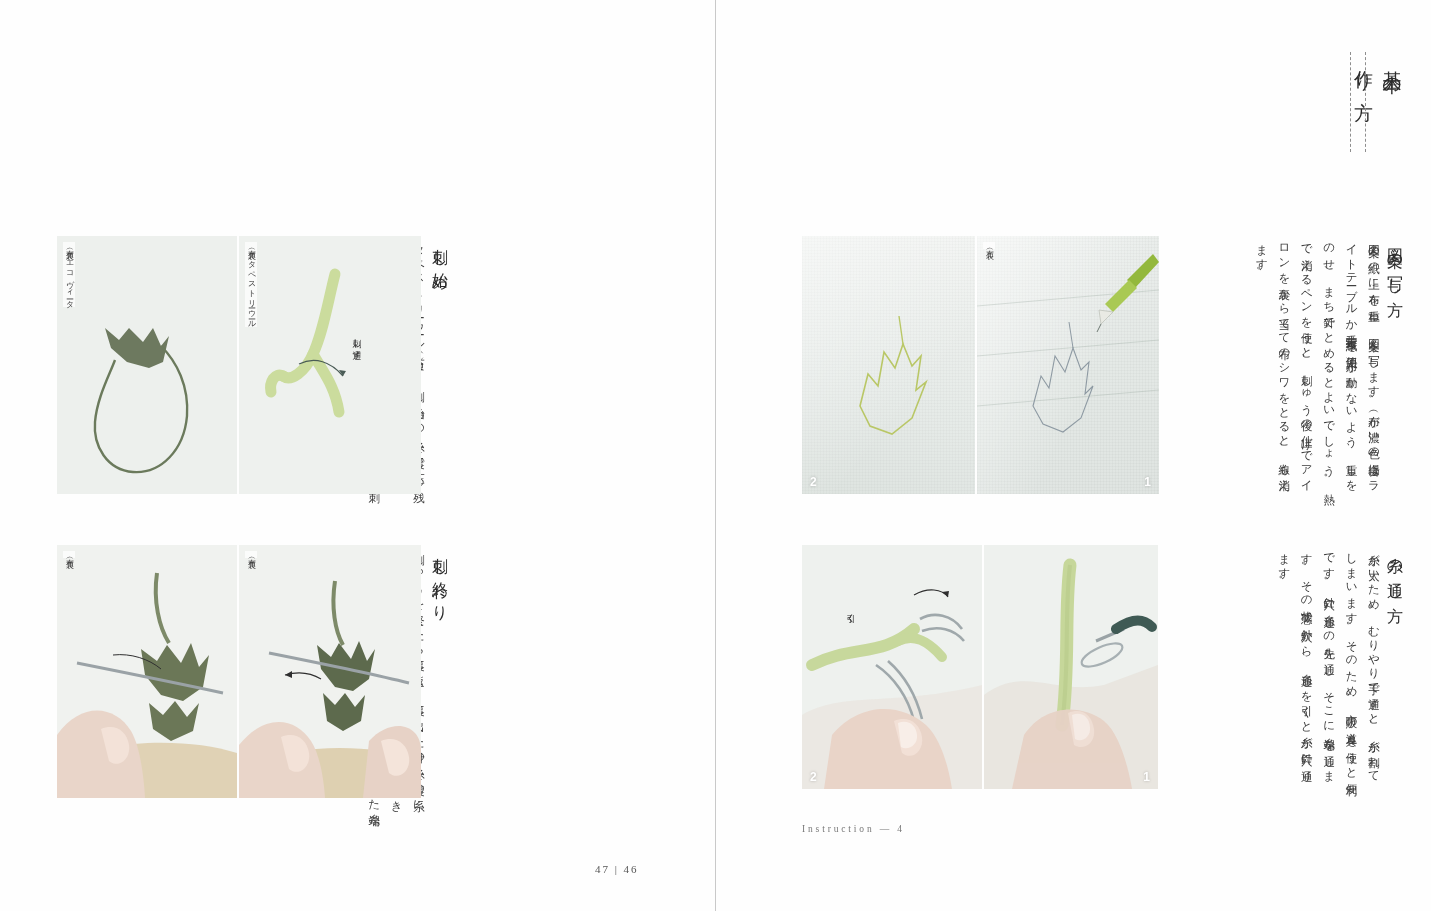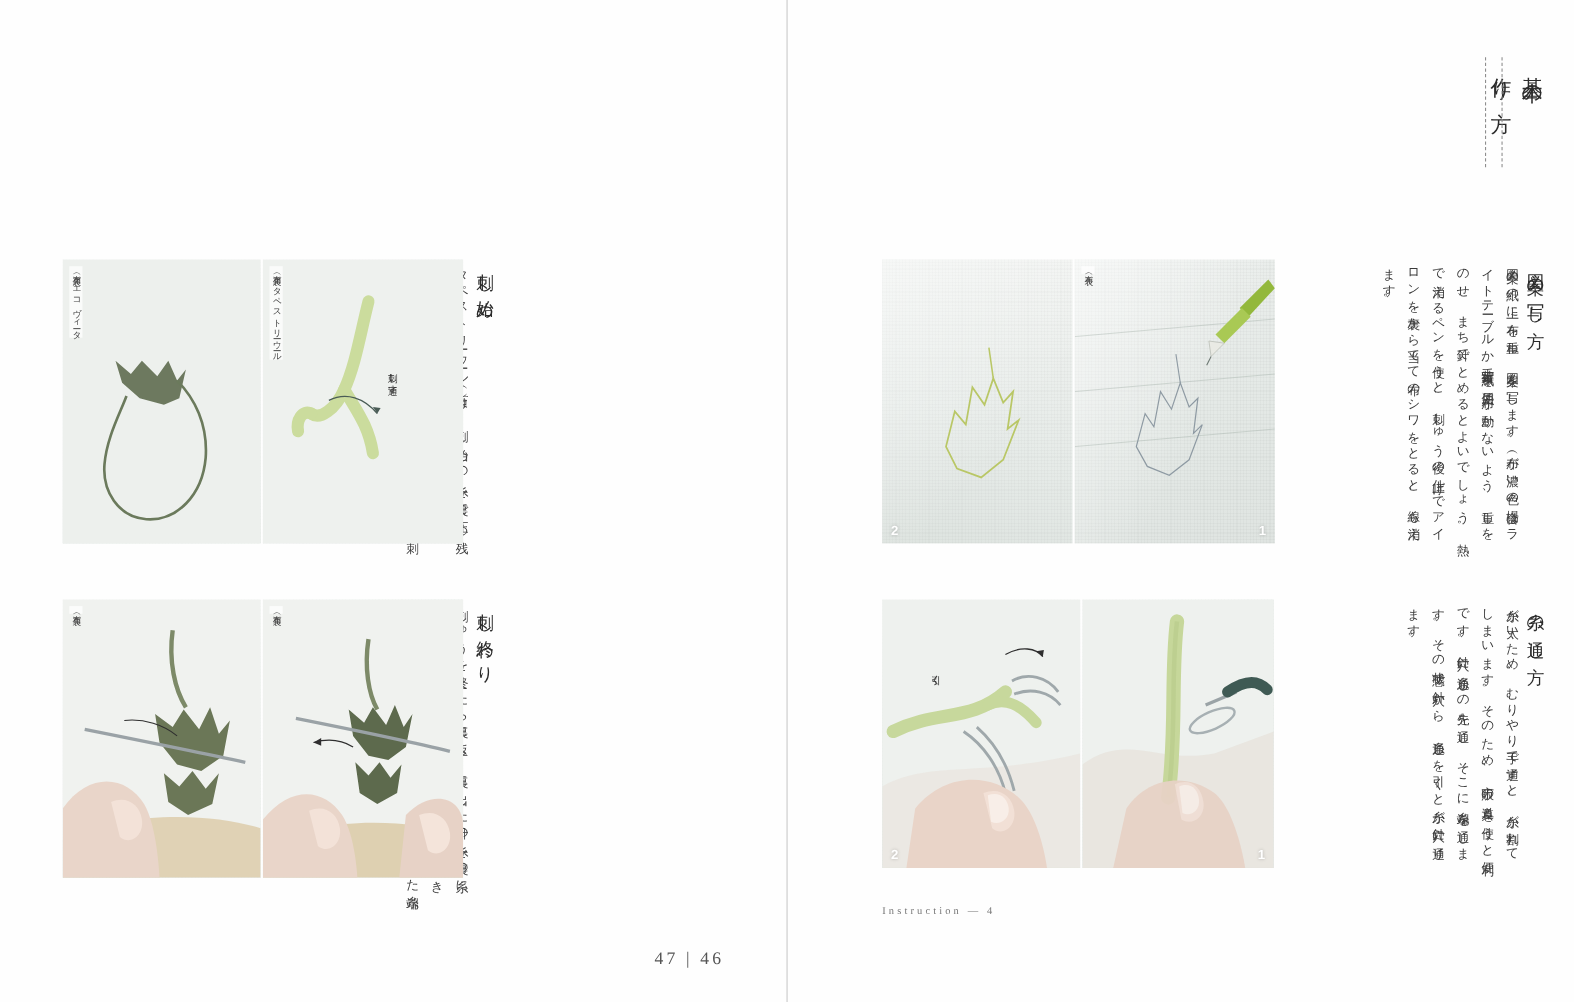--- a/index.html
+++ b/index.html
@@ -109,21 +109,21 @@
     color: #2f2f2f;
   }
   .ph-note.vert {
     writing-mode: vertical-rl;
     text-orientation: upright;
   }
 
   .folio {
     position: absolute;
     font-family: "Liberation Serif", serif;
-    font-size: 16px;
+    font-size: 11px;
     letter-spacing: .18em;
     color: #555;
   }
   .folio-en {
     position: absolute;
     font-family: "Liberation Serif", serif;
     font-size: 9.5px;
     letter-spacing: .3em;
     color: #777;
   }

